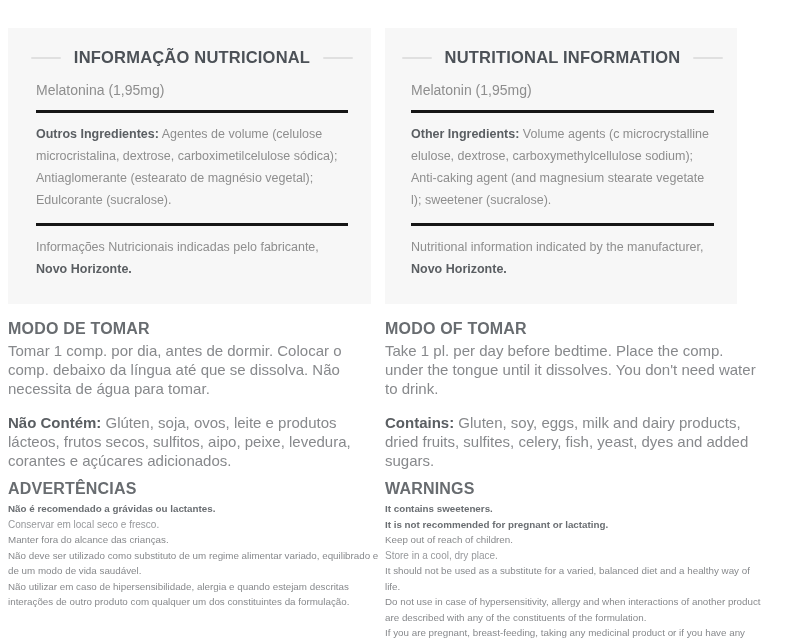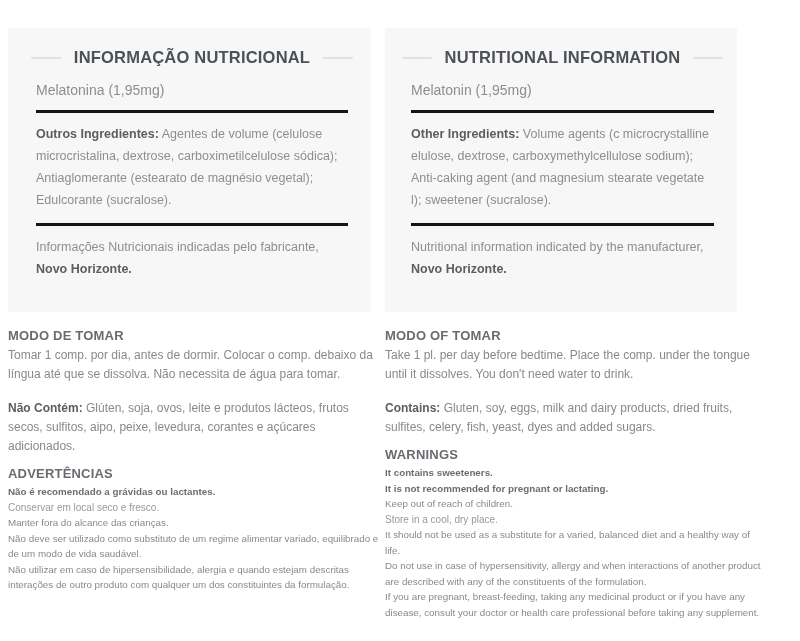--- a/index.html
+++ b/index.html
@@ -15,30 +15,30 @@
 
   .title-row { display: flex; align-items: center; justify-content: center;
     gap: 13px; margin: 6px 0 15px; }
   .dash { width: 30px; height: 2px; background: #e0e0e0; border-radius: 2px; flex: 0 0 auto; }
   .panel-title { font-size: 16.5px; font-weight: bold; color: #4c5157; letter-spacing: .2px;
     white-space: nowrap; }
 
   .substance { font-size: 14px; color: #8e8e8e; margin: 0 0 12px; }
   .divider { border: 0; border-top: 3px solid #161616; margin: 0 0 10px; }
   .panel p.flow { font-size: 12.5px; line-height: 22px; color: #8e8e8e; margin: 0 0 12px; }
-  .panel p.flow:last-child { margin-bottom: 8px; }
+  .panel p.flow:last-child { margin-bottom: 0; }
   .lead { font-weight: bold; color: #5a5e62; }
   .brand { font-weight: bold; color: #5a5e62; }
   .source { margin-top: 2px; }
 
   
   .section { margin-top: 16px; }
-  .section-heading { font-size: 13px; font-weight: bold; color: #686c70;
+  .section-heading { font-size: 16px; font-weight: bold; color: #686c70;
     letter-spacing: .2px; margin-bottom: 3px; }
-  .body-text { font-size: 12px; line-height: 19px; color: #87898c; }
+  .body-text { font-size: 15px; line-height: 19px; color: #87898c; }
   .allergens { margin-top: 15px; }
   .warnings { margin-top: 10px; }
   .warn-line { font-size: 9.8px; line-height: 15.5px; color: #87898c; }
   .warn-line.bold { font-weight: bold; color: #6a6e72; }
   .warn-line.small { font-size: 10px; color: #97999c; }
 </style>
 </head>
 <body>
 
 <div class="wrap">

